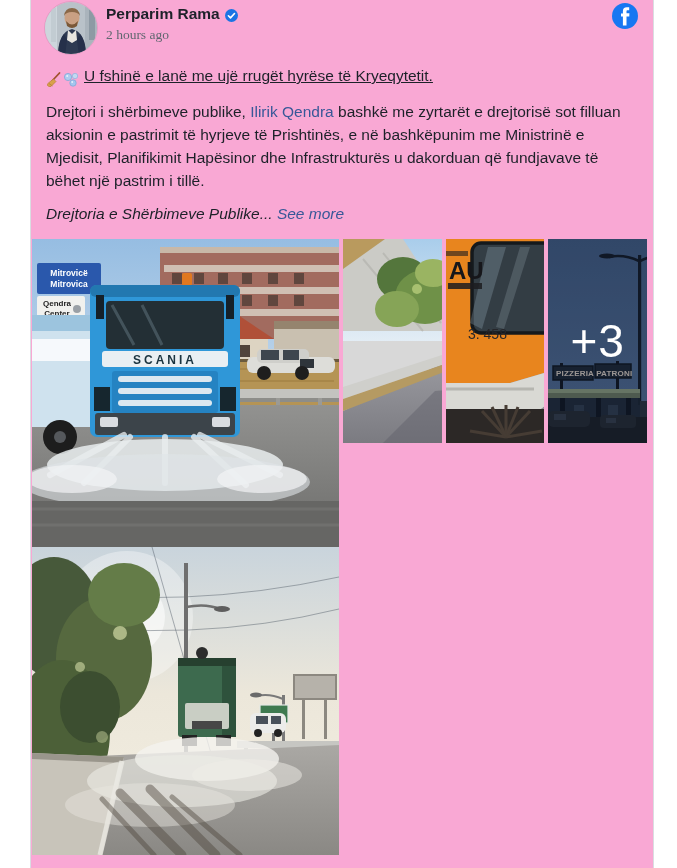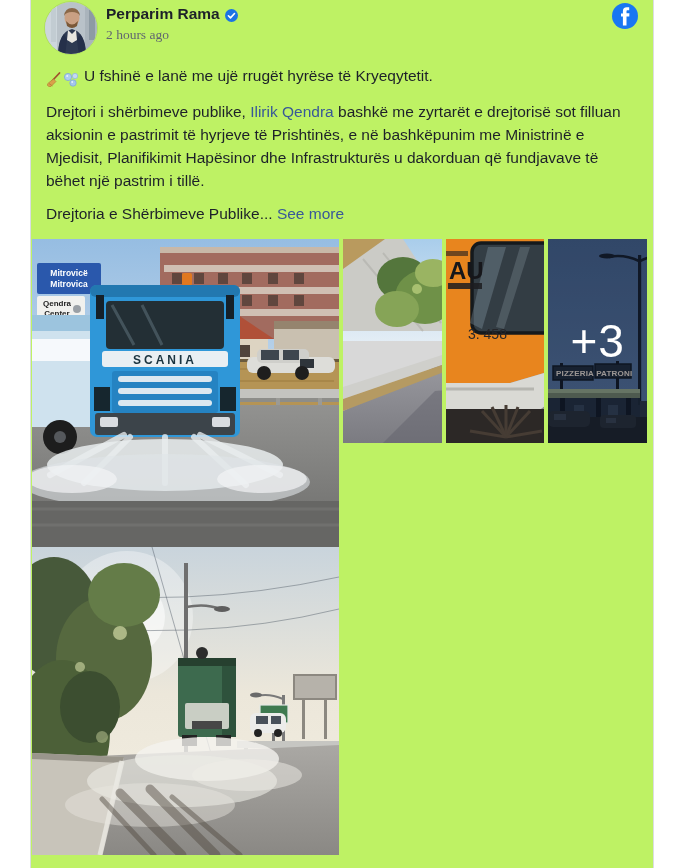--- a/index.html
+++ b/index.html
@@ -5,40 +5,40 @@
   html,body{margin:0;padding:0;}
   body{
     width:677px;height:868px;background:#ffffff;overflow:hidden;
     font-family:"Liberation Sans","DejaVu Sans",sans-serif;
     -webkit-font-smoothing:antialiased;
   }
   .card{
     position:absolute;left:30px;top:0;width:624px;height:868px;
     box-sizing:border-box;
     border-left:1px solid #dadde1;border-right:1px solid #dadde1;
-    background:#bef264;
+    background:#f9a8d4;
   }
   
   .post-header{position:relative;padding:1px 15px 0 13px;height:55px;}
   .avatar{
     position:absolute;left:13px;top:1px;width:54px;height:54px;border-radius:50%;
     overflow:hidden;border:1px solid rgba(0,0,0,.08);box-sizing:border-box;cursor:pointer;
   }
   .header-meta{margin-left:62px;padding-top:4px;}
   .author-row{display:flex;align-items:center;gap:5px;}
   .author{font-size:15.5px;font-weight:bold;color:#1d2129;line-height:18px;cursor:pointer;}
   .verified{width:13px;height:13px;display:inline-block;}
   .timestamp{font-size:13.5px;color:#616770;margin-top:4px;cursor:pointer;font-family:Liberation Serif, serif;}
   .fb-logo{position:absolute;top:3px;right:15px;width:26px;height:26px;cursor:pointer;}
   
   .post-body{padding:0 15px;color:#1d2129;}
   .post-body p{font-size:15.5px;line-height:23px;margin:0;}
-  .intro{margin:8px 0 10px 0 !important;}
+  .intro{margin:8px 0 10px 0 !important;text-decoration:underline;}
   .mainpara{margin:0 0 10px 0 !important;}
-  .truncated{margin:0 !important;}
+  .truncated{margin:0 !important;font-style:italic;}
   a.link{color:#385898;text-decoration:none;cursor:pointer;}
   .emoji-wrap{display:inline-block;vertical-align:-3px;margin-right:4px;white-space:nowrap;}
   .emoji-wrap svg{vertical-align:middle;}
   
   .photo-grid{margin-top:14px;margin-left:1px;width:615px;display:flex;gap:4px;}
   .col-left{display:flex;flex-direction:column;gap:0;width:307px;}
   .col-right{display:flex;flex-direction:row;gap:4px;width:304px;}
   .photo{position:relative;overflow:hidden;background:#d8d8d8;cursor:pointer;}
   .photo.tall{width:307px;height:308px;}
   .photo.wide{width:304px;height:204px;}

